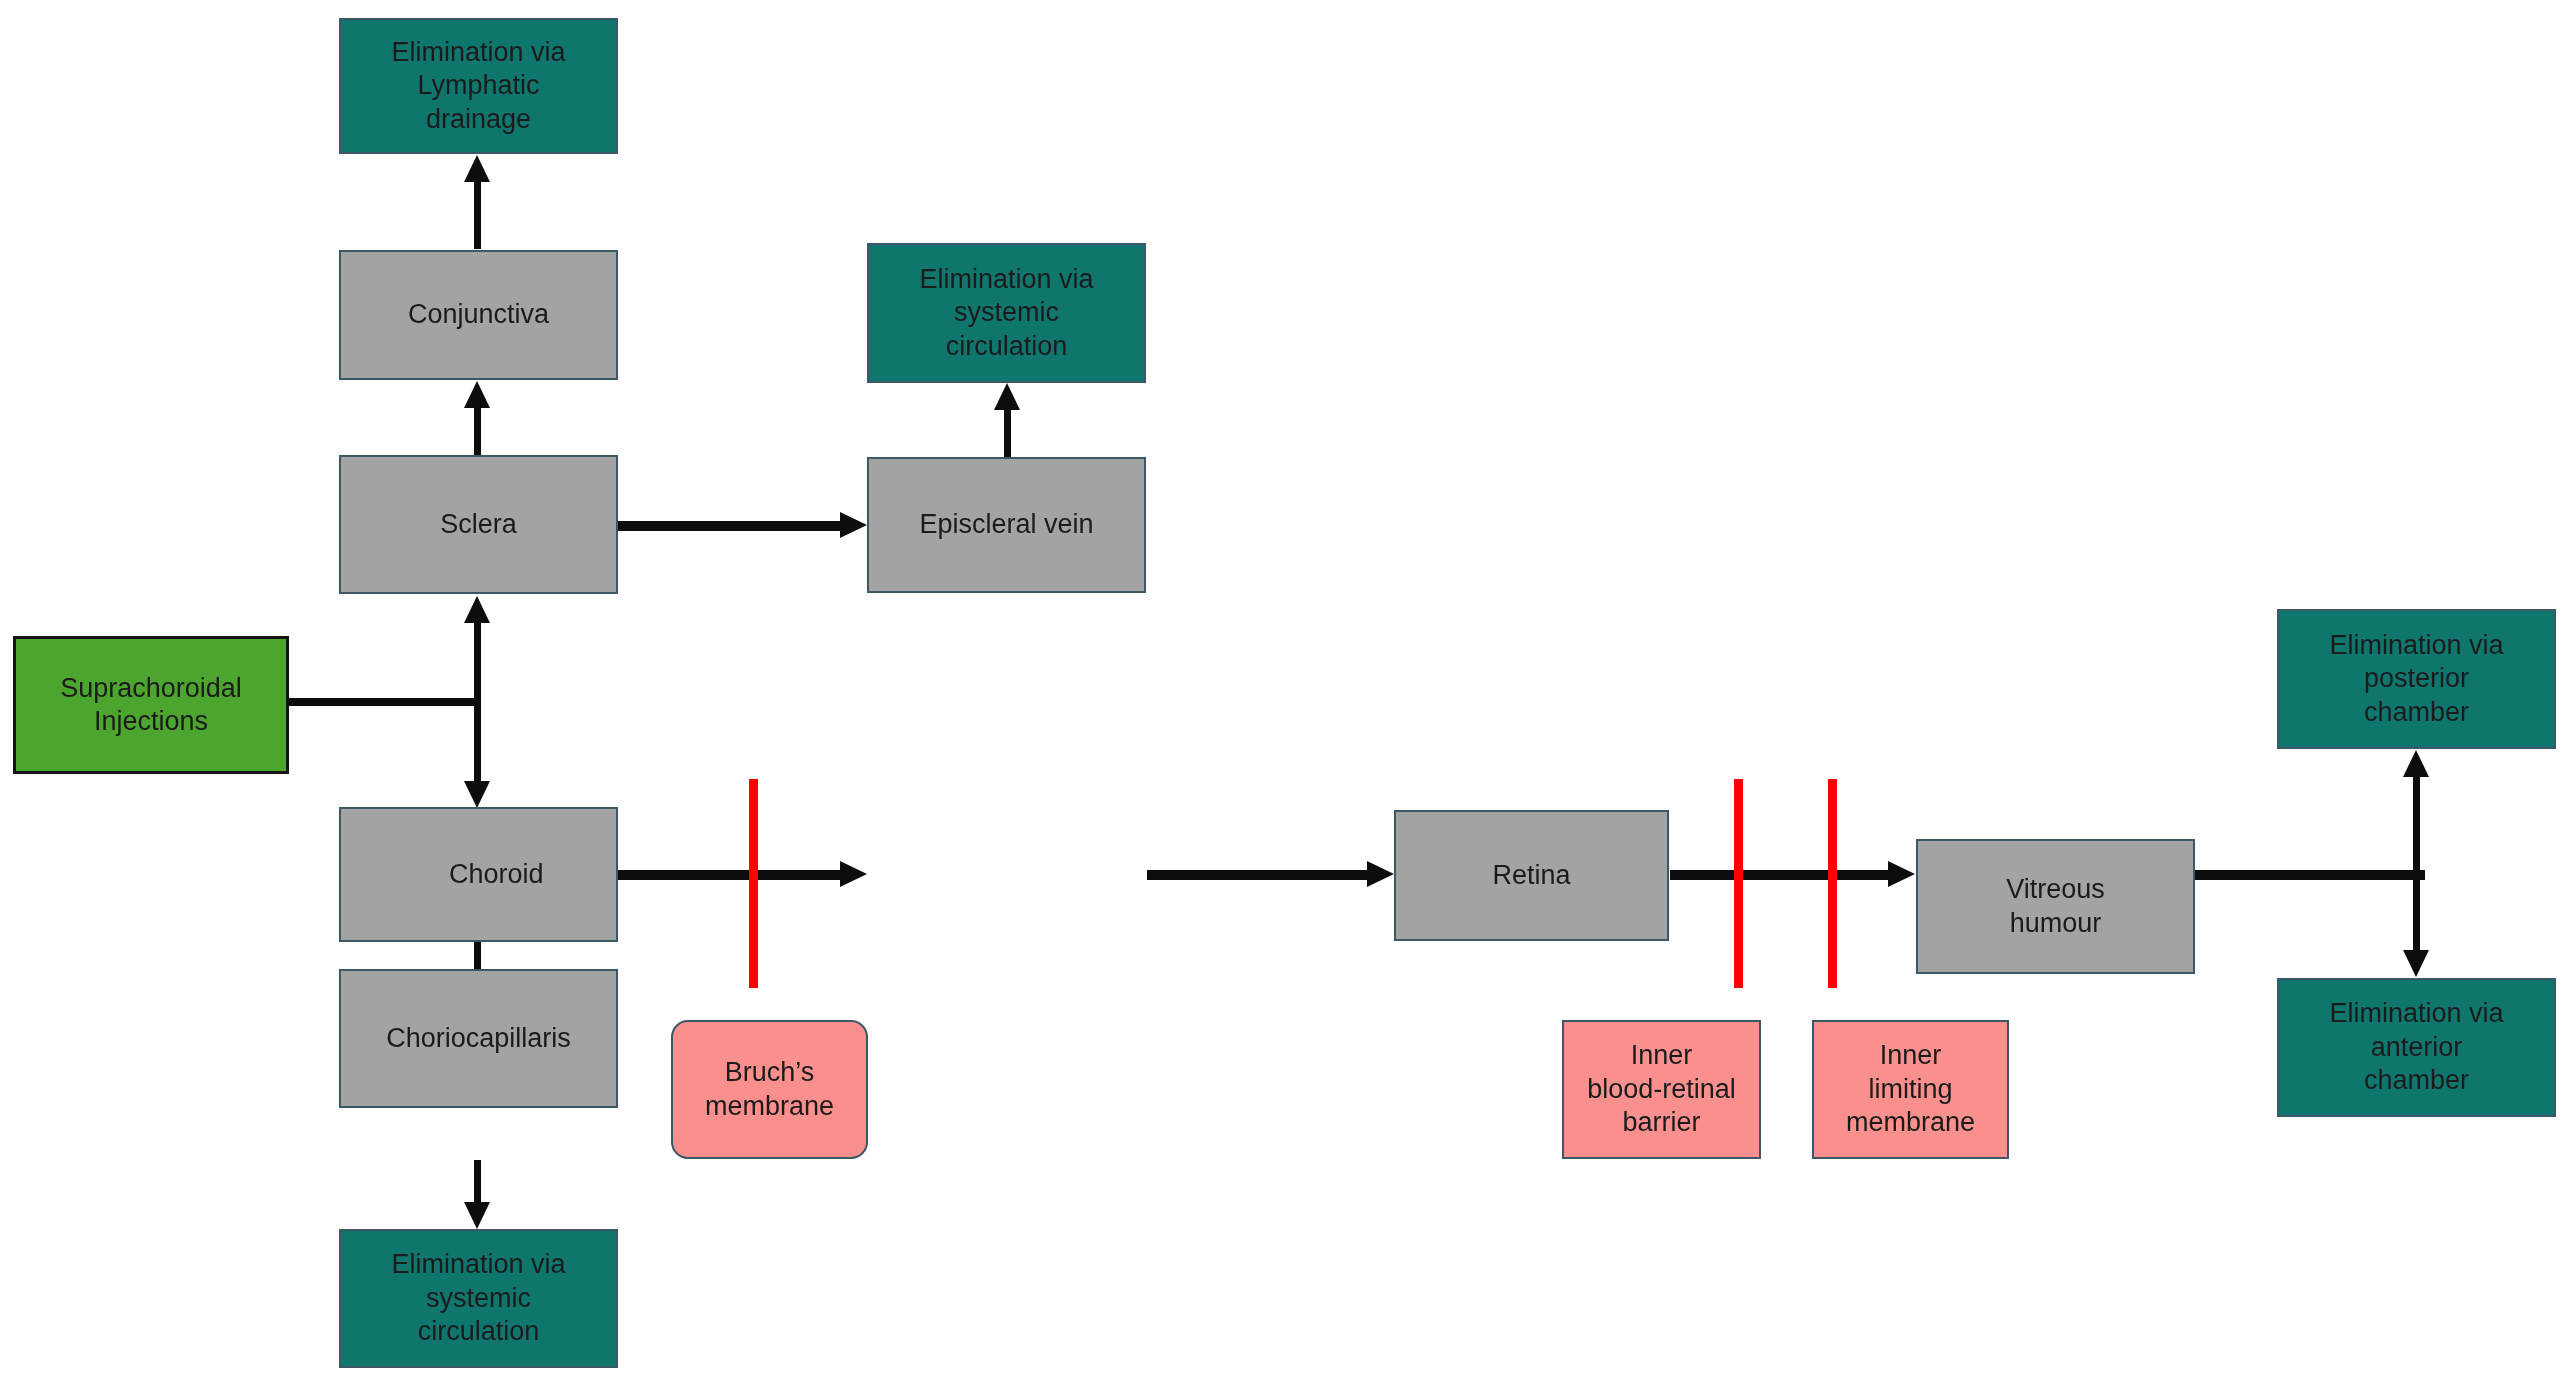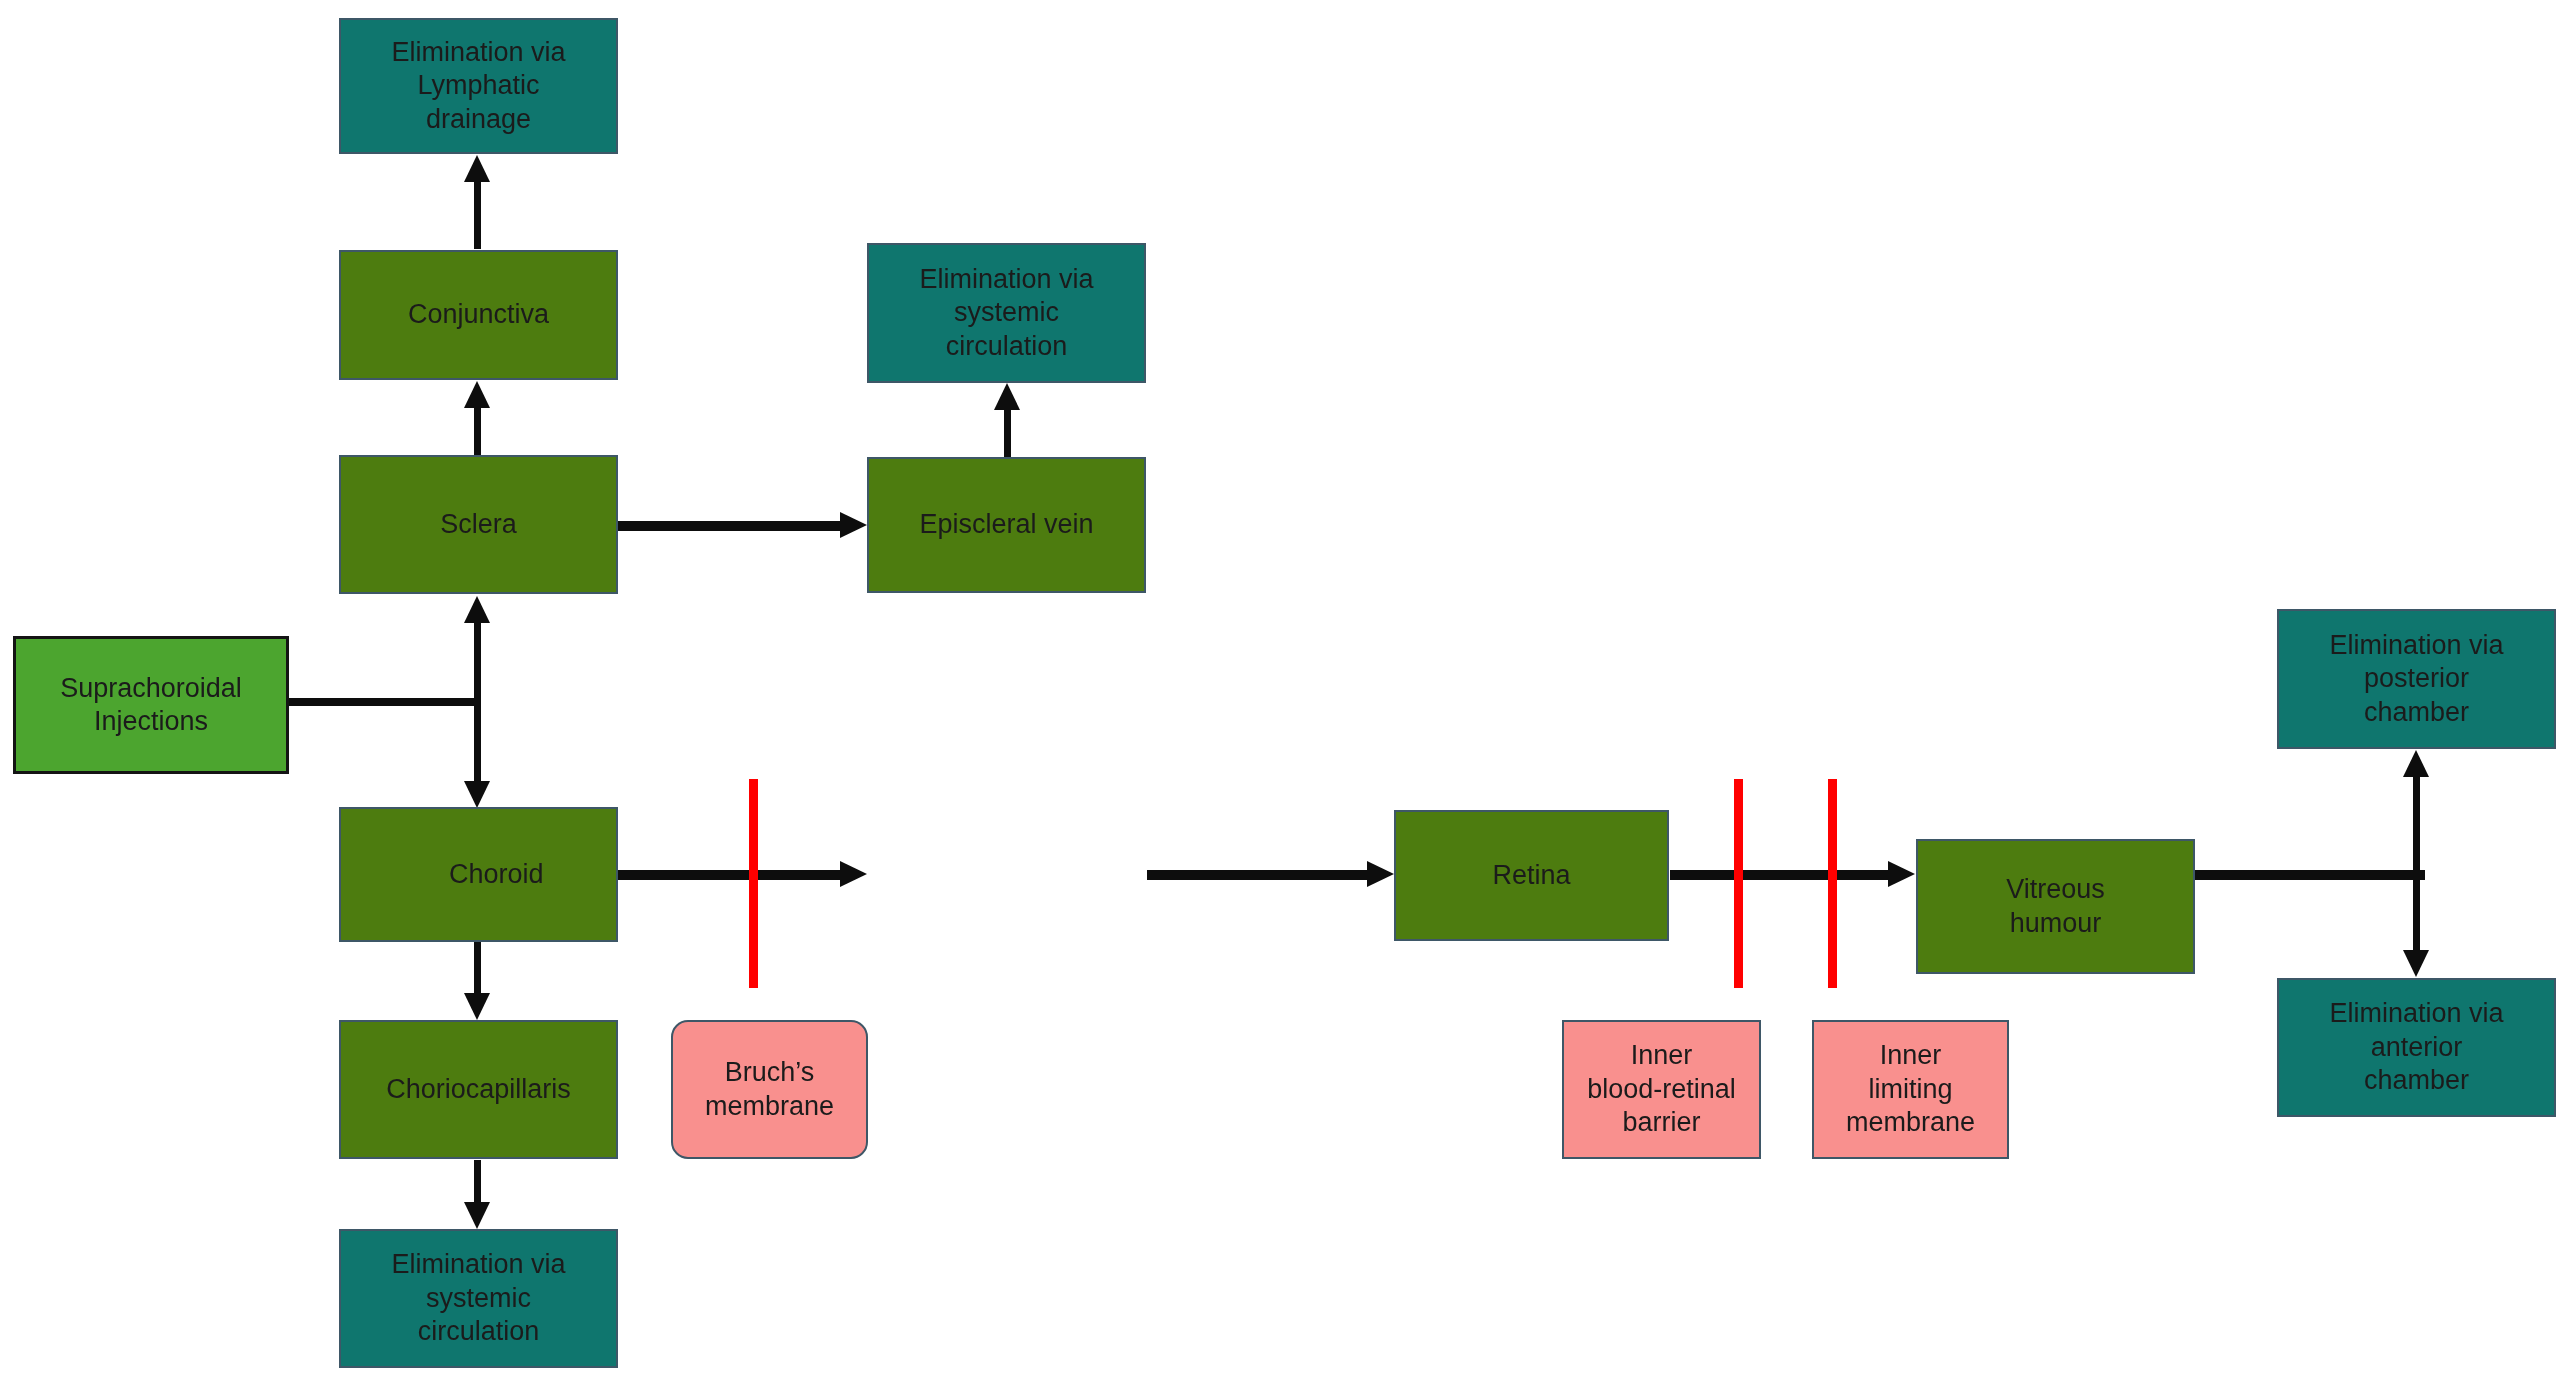--- a/index.html
+++ b/index.html
@@ -15,38 +15,38 @@
     position:absolute;
     box-sizing:border-box;
     border:2.4px solid #3e5767;
     display:flex;align-items:center;justify-content:center;
     text-align:center;
     white-space:pre-line;
     font-size:27px;line-height:1.24;
     padding:3.6px;
     z-index:2;
   }
-  .fill-tissue{background:#4d7c0f;}
+  .fill-tissue{background:#a3a3a3;}
   .fill-elim{background:#0f766e;}
   .fill-barrier{background:#f9908e;}
   .fill-source{background:#4ca52f;border:3.6px solid #141414;}
 
   .hline,.vline{position:absolute;background:#0d0d0d;z-index:1;}
   .ah{position:absolute;width:0;height:0;z-index:1;}
   .ah-up{border-left:13.6px solid transparent;border-right:13.6px solid transparent;border-bottom:27px solid #0d0d0d;}
   .ah-down{border-left:13.6px solid transparent;border-right:13.6px solid transparent;border-top:27px solid #0d0d0d;}
   .ah-right{border-top:13.6px solid transparent;border-bottom:13.6px solid transparent;border-left:27px solid #0d0d0d;}
   .redline{position:absolute;width:9px;background:#ff0000;z-index:5;}
 
   
   #n-elim-lymph   {left:339px;  top:18px;   width:279px; height:136px;}
   #n-conjunctiva  {left:339px;  top:250px;  width:279px; height:130px;}
   #n-sclera       {left:339px;  top:455px;  width:279px; height:139px;}
   #n-choroid      {left:339px;  top:807px; width:279px; height:135px;padding-left:39px;}
-  #n-choriocap    {left:339px;  top:1020px; width:279px; height:139px;}
+  #n-choriocap    {left:339px;  top:969px; width:279px; height:139px;}
   #n-elim-sys-bot {left:339px;  top:1229px; width:279px; height:139px;}
   #n-supra        {left:13px;   top:636px; width:276px; height:138px;}
   
   #n-elim-sys-top {left:867px; top:243px;  width:279px; height:140px;}
   #n-episcleral   {left:867px; top:457px;  width:279px; height:136px;}
   #n-rpe          {left:867px; top:807px; width:279px; height:135px;}
   #n-bruchs       {left:671px; top:1020px; width:197px; height:139px;border-radius:17px;}
   
   #n-retina       {left:1394px; top:810px; width:275px; height:131px;}
   #n-ibrb         {left:1562px; top:1020px; width:199px; height:139px;}

